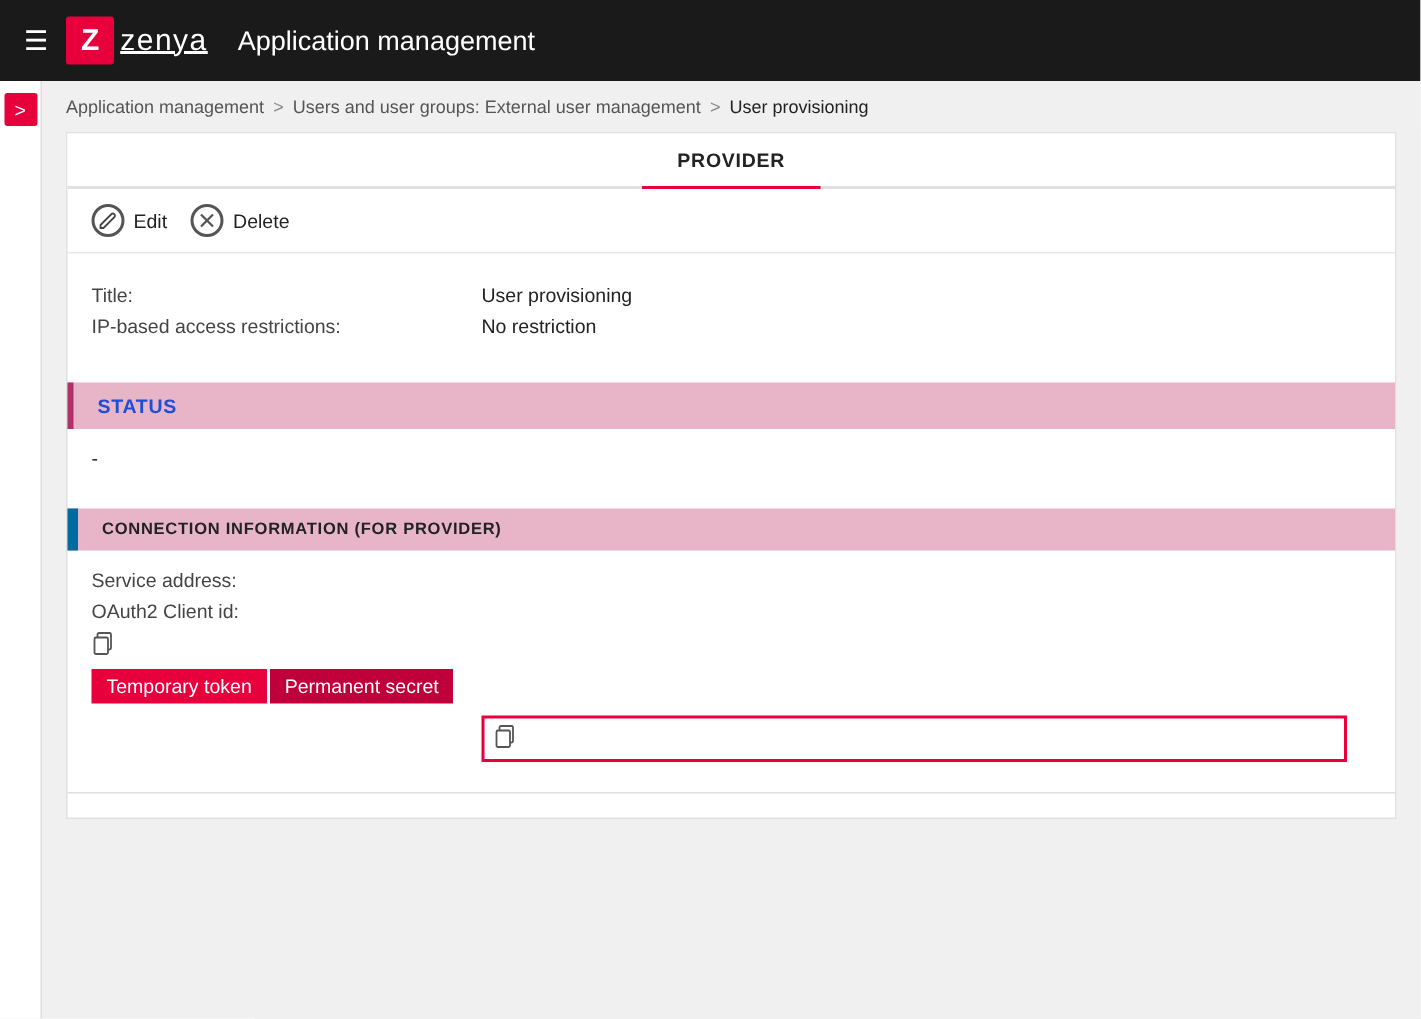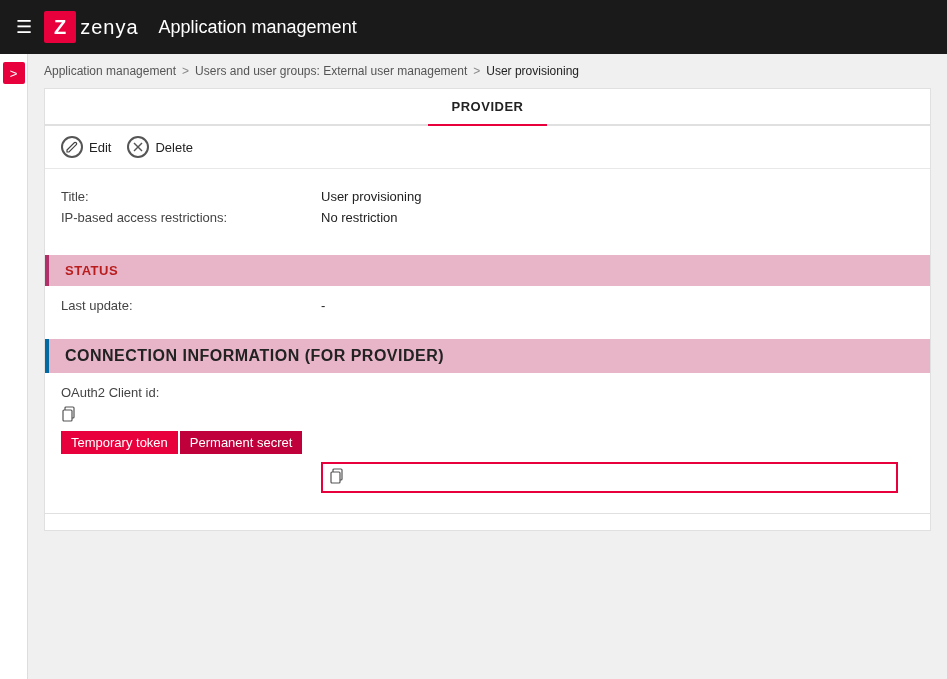--- a/index.html
+++ b/index.html
@@ -36,20 +36,21 @@
       display: flex;
       align-items: center;
       justify-content: center;
       border-radius: 2px;
     }
     .navbar-logo-text {
       color: #fff;
       font-size: 20px;
       font-weight: 300;
       letter-spacing: 1px;
+      text-decoration: underline;
     }
     .navbar-title {
       color: #fff;
       font-size: 18px;
       font-weight: 400;
       margin-left: 8px;
     }
 
     
     .layout {
@@ -182,39 +183,39 @@
     .field-value {
       color: #222;
     }
 
     
     .section-header {
       background: #e8b4c8;
       padding: 8px 16px;
       font-size: 13px;
       font-weight: 700;
-      color: #b91c1c;
+      color: #1d4ed8;
       letter-spacing: 0.5px;
       border-left: 4px solid #b0306a;
       margin-top: 8px;
     }
 
     .section-fields {
       padding: 12px 16px;
     }
 
     
     .conn-section-header {
       background: #e8b4c8;
       padding: 8px 16px;
-      font-size: 16px;
+      font-size: 11px;
       font-weight: 700;
       color: #222;
       letter-spacing: 0.5px;
-      border-left: 4px solid #0369a1;
+      border-left: 7px solid #0369a1;
       margin-top: 8px;
     }
 
     
     .token-btn {
       display: inline-block;
       padding: 4px 10px;
       font-size: 13px;
       font-weight: 400;
       cursor: pointer;
@@ -330,27 +331,30 @@
         </div>
         <div class="field-row">
           <span class="field-label">IP-based access restrictions:</span>
           <span class="field-value">No restriction</span>
         </div>
       </div>
 
       <div class="section-header">STATUS</div>
       <div class="section-fields">
         <div class="field-row">
-          <span class="field-label">Last update:</span>
           <span class="field-value">-</span>
         </div>
       </div>
 
       <div class="conn-section-header">CONNECTION INFORMATION (FOR PROVIDER)</div>
       <div class="section-fields">
+        <div class="field-row">
+          <span class="field-label">Service address:</span>
+          <span class="field-value"></span>
+        </div>
         <div class="field-row">
           <span class="field-label">OAuth2 Client id:</span>
           <span class="field-value"></span>
         </div>
         <div class="field-row">
           <span class="field-value">
             <svg class="copy-icon-svg" viewBox="0 0 16 16" style="cursor:pointer;">
               <rect x="4" y="1" width="9" height="11" rx="1" fill="none" stroke="#555" stroke-width="1.2"></rect>
               <rect x="2" y="4" width="9" height="11" rx="1" fill="#fff" stroke="#555" stroke-width="1.2"></rect>
             </svg>

